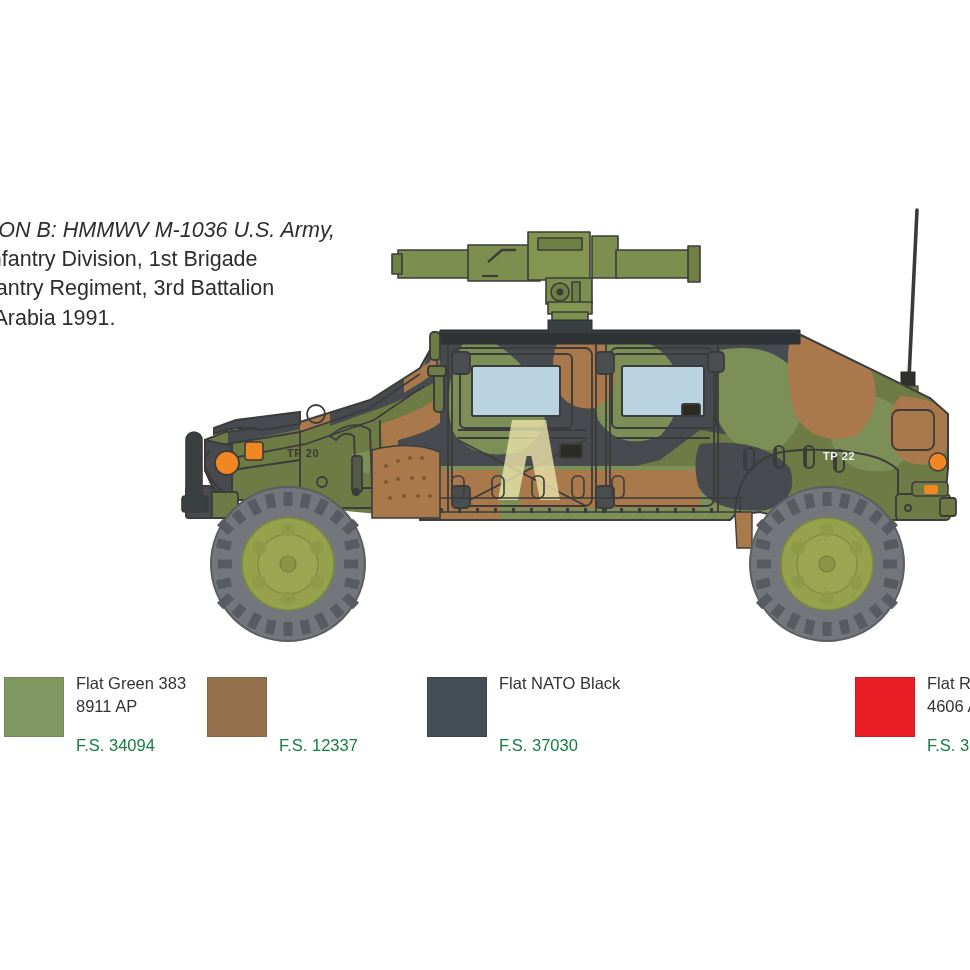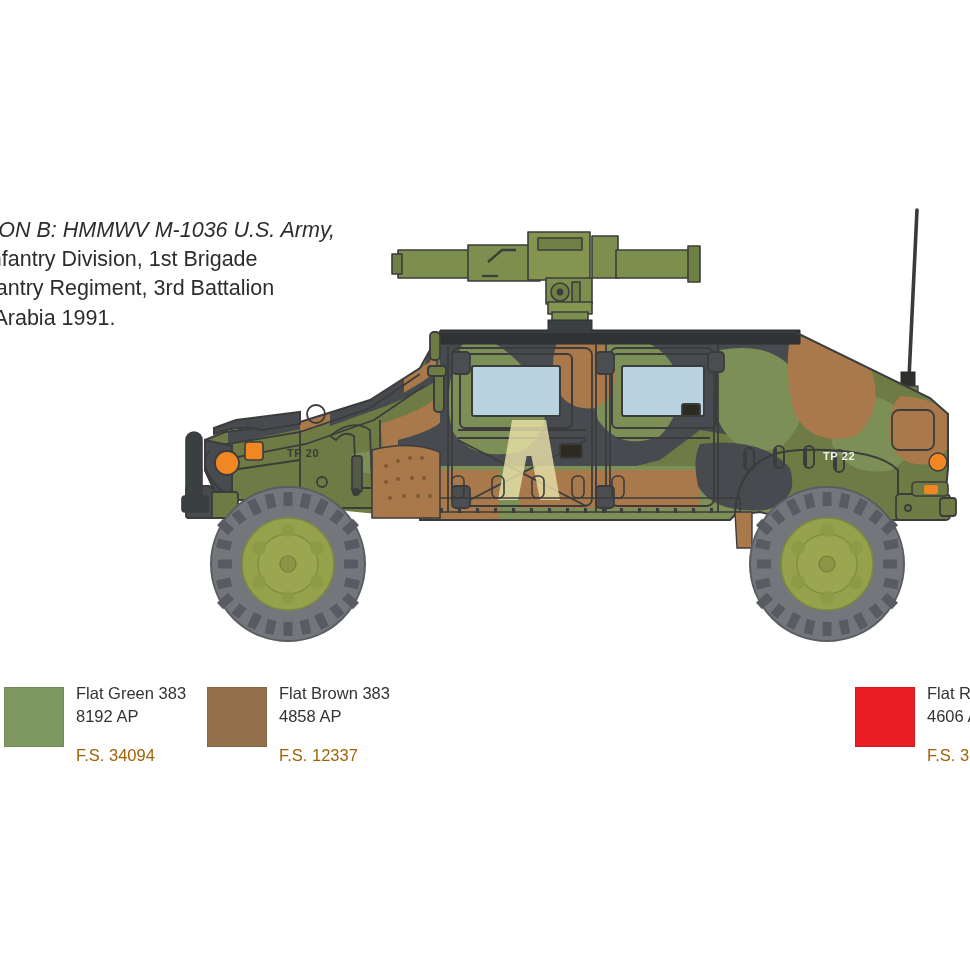--- a/index.html
+++ b/index.html
@@ -46,21 +46,21 @@
   
   #swatches {
     position: absolute;
     left: 0;
     top: 658px;
     width: 970px;
     height: 110px;
   }
   .swatch {
     position: absolute;
-    top: 18px;
+    top: 8px;
     height: 110px;
     text-decoration: underline;
   }
   .swatch .chip {
     position: absolute;
     left: 0;
     top: 11px;
     width: 60px;
     height: 60px;
     border: 1px solid rgba(0,0,0,0.10);
@@ -74,21 +74,21 @@
     line-height: 1.38;
     white-space: nowrap;
     color: #333333;
   }
   .swatch .fs {
     position: absolute;
     left: 72px;
     top: 70px;
     font-size: 16.5px;
     white-space: nowrap;
-    color: #a16207;
+    color: #15803d;
   }
   .sw0 { left: 4px;   width: 200px; }
   .sw1 { left: 207px; width: 200px; }
   .sw2 { left: 427px; width: 200px; }
   .sw3 { left: 645px; width: 200px; }
   .sw4 { left: 855px; width: 200px; }
 </style>
 </head>
 <body>
 
@@ -437,34 +437,38 @@
   <text x="823" y="460" font-family="'Liberation Sans', sans-serif" font-size="11" font-weight="bold" fill="#f2f2ea" letter-spacing="0.6">TP 22</text>
 </svg>
 </div>
 
 <div id="swatches">
 
   <div class="swatch sw0">
     <div class="chip" style="background:#7f9861"></div>
     <div class="names">
       <div>Flat Green 383</div>
-      <div>8192 AP</div>
+      <div>8911 AP</div>
     </div>
     <div class="fs">F.S. 34094</div>
   </div>
 
   <div class="swatch sw1">
     <div class="chip" style="background:#94714c"></div>
-    <div class="names">
-      <div>Flat Brown 383</div>
-      <div>4858 AP</div>
-    </div>
     <div class="fs">F.S. 12337</div>
   </div>
 
+  <div class="swatch sw2">
+    <div class="chip" style="background:#454d55"></div>
+    <div class="names">
+      <div>Flat NATO Black</div>
+      <div></div>
+    </div>
+    <div class="fs">F.S. 37030</div>
+  </div>
 
 
   <div class="swatch sw4">
     <div class="chip" style="background:#ea1c24"></div>
     <div class="names">
       <div>Flat Red</div>
       <div>4606 AP</div>
     </div>
     <div class="fs">F.S. 3140</div>
   </div>

